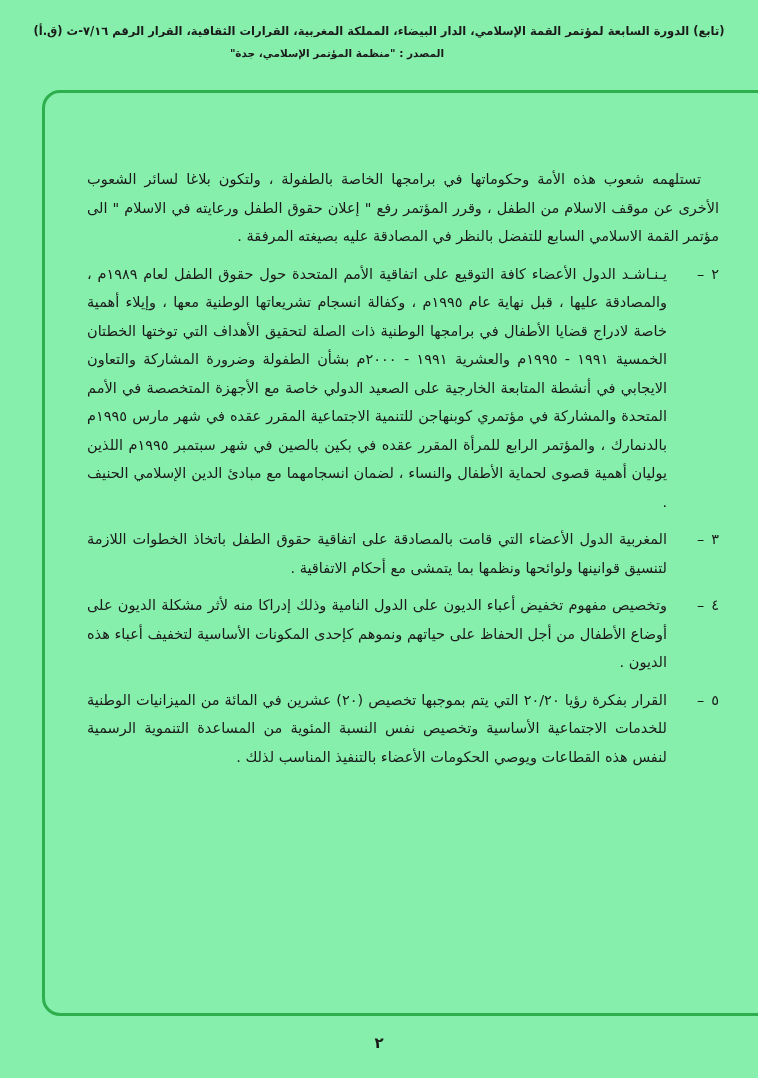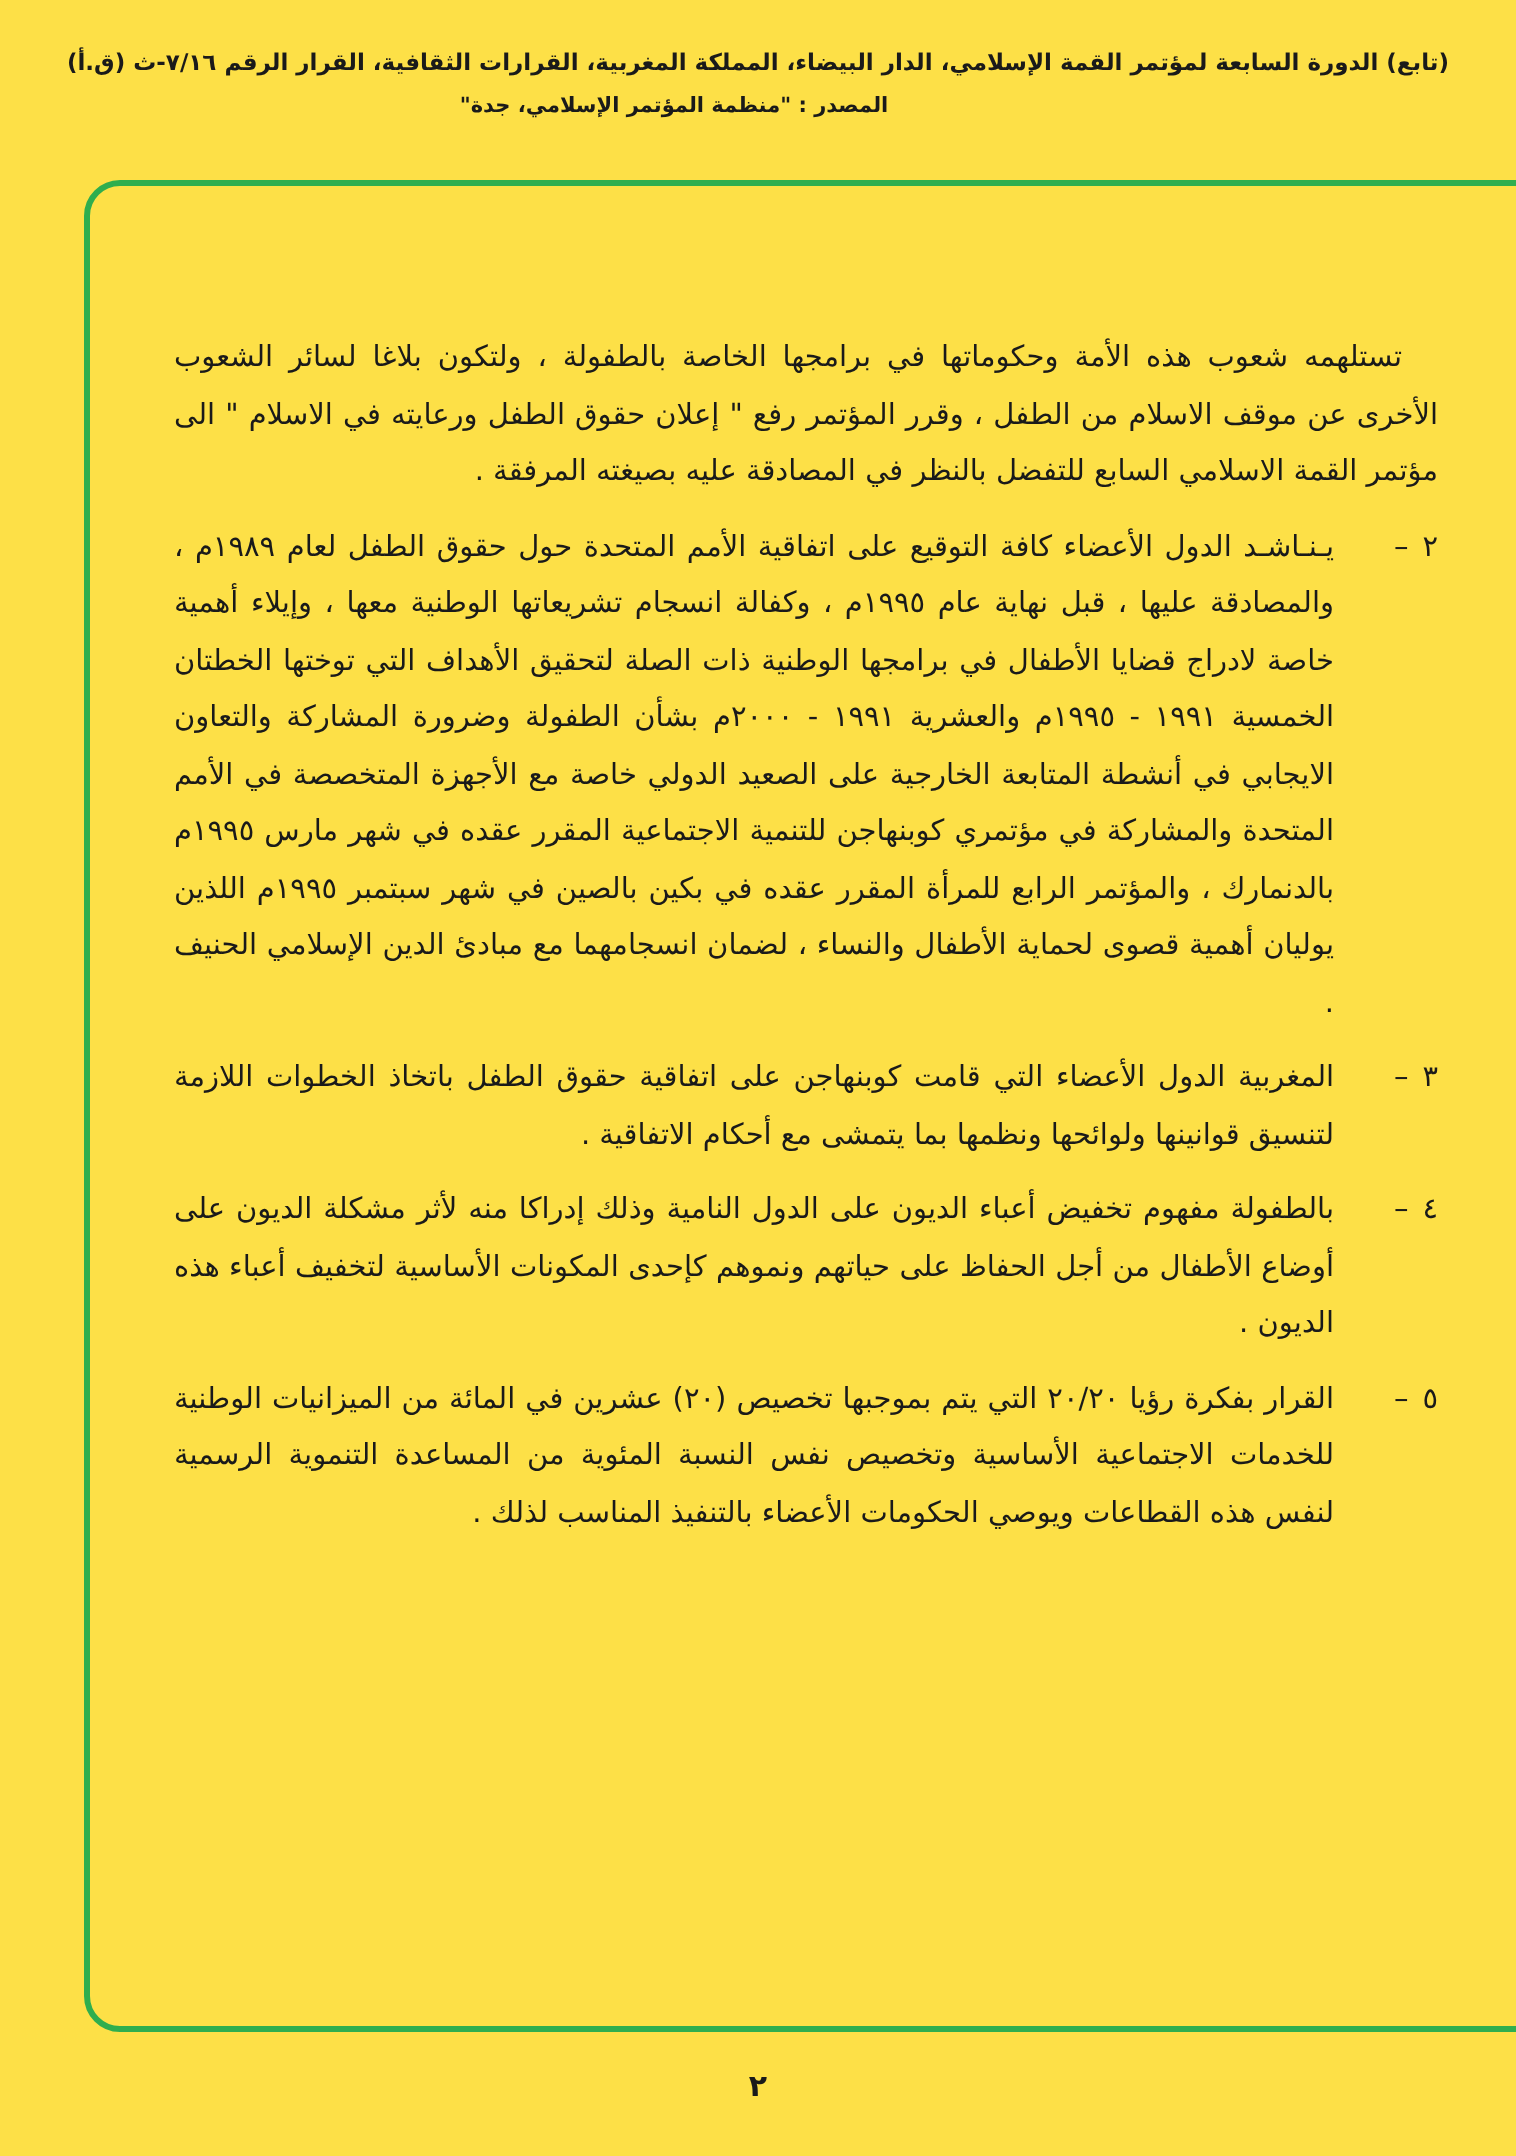--- a/index.html
+++ b/index.html
@@ -4,21 +4,21 @@
 <style>
   html, body {
     margin: 0;
     padding: 0;
     background: #ffffff;
   }
   .page {
     position: relative;
     width: 758px;
     height: 1078px;
-    background: #fde047;
+    background: #86efac;
     font-family: "DejaVu Sans", "Liberation Sans", sans-serif;
     color: var(--text-color, #1a1a1a);
     overflow: hidden;
   }
 
   
   .page-header {
     position: absolute;
     top: 24px;
     left: 28px;
@@ -118,31 +118,31 @@
         </p>
       </div>
 
       <div class="item">
         <div class="item-num">
           <span class="num">٣</span>
           <span class="dash">–</span>
         </div>
         <p class="item-text">
           <span class="lead">المغربية</span>
-          <span class="rest">الدول الأعضاء التي قامت كوبنهاجن على اتفاقية حقوق الطفل باتخاذ الخطوات اللازمة لتنسيق قوانينها ولوائحها ونظمها بما يتمشى مع أحكام الاتفاقية .</span>
+          <span class="rest">الدول الأعضاء التي قامت بالمصادقة على اتفاقية حقوق الطفل باتخاذ الخطوات اللازمة لتنسيق قوانينها ولوائحها ونظمها بما يتمشى مع أحكام الاتفاقية .</span>
         </p>
       </div>
 
       <div class="item">
         <div class="item-num">
           <span class="num">٤</span>
           <span class="dash">–</span>
         </div>
         <p class="item-text">
-          <span class="lead">بالطفولة</span>
+          <span class="lead">وتخصيص</span>
           <span class="rest">مفهوم تخفيض أعباء الديون على الدول النامية وذلك إدراكا منه لأثر مشكلة الديون على أوضاع الأطفال من أجل الحفاظ على حياتهم ونموهم كإحدى المكونات الأساسية لتخفيف أعباء هذه الديون .</span>
         </p>
       </div>
 
       <div class="item">
         <div class="item-num">
           <span class="num">٥</span>
           <span class="dash">–</span>
         </div>
         <p class="item-text">

